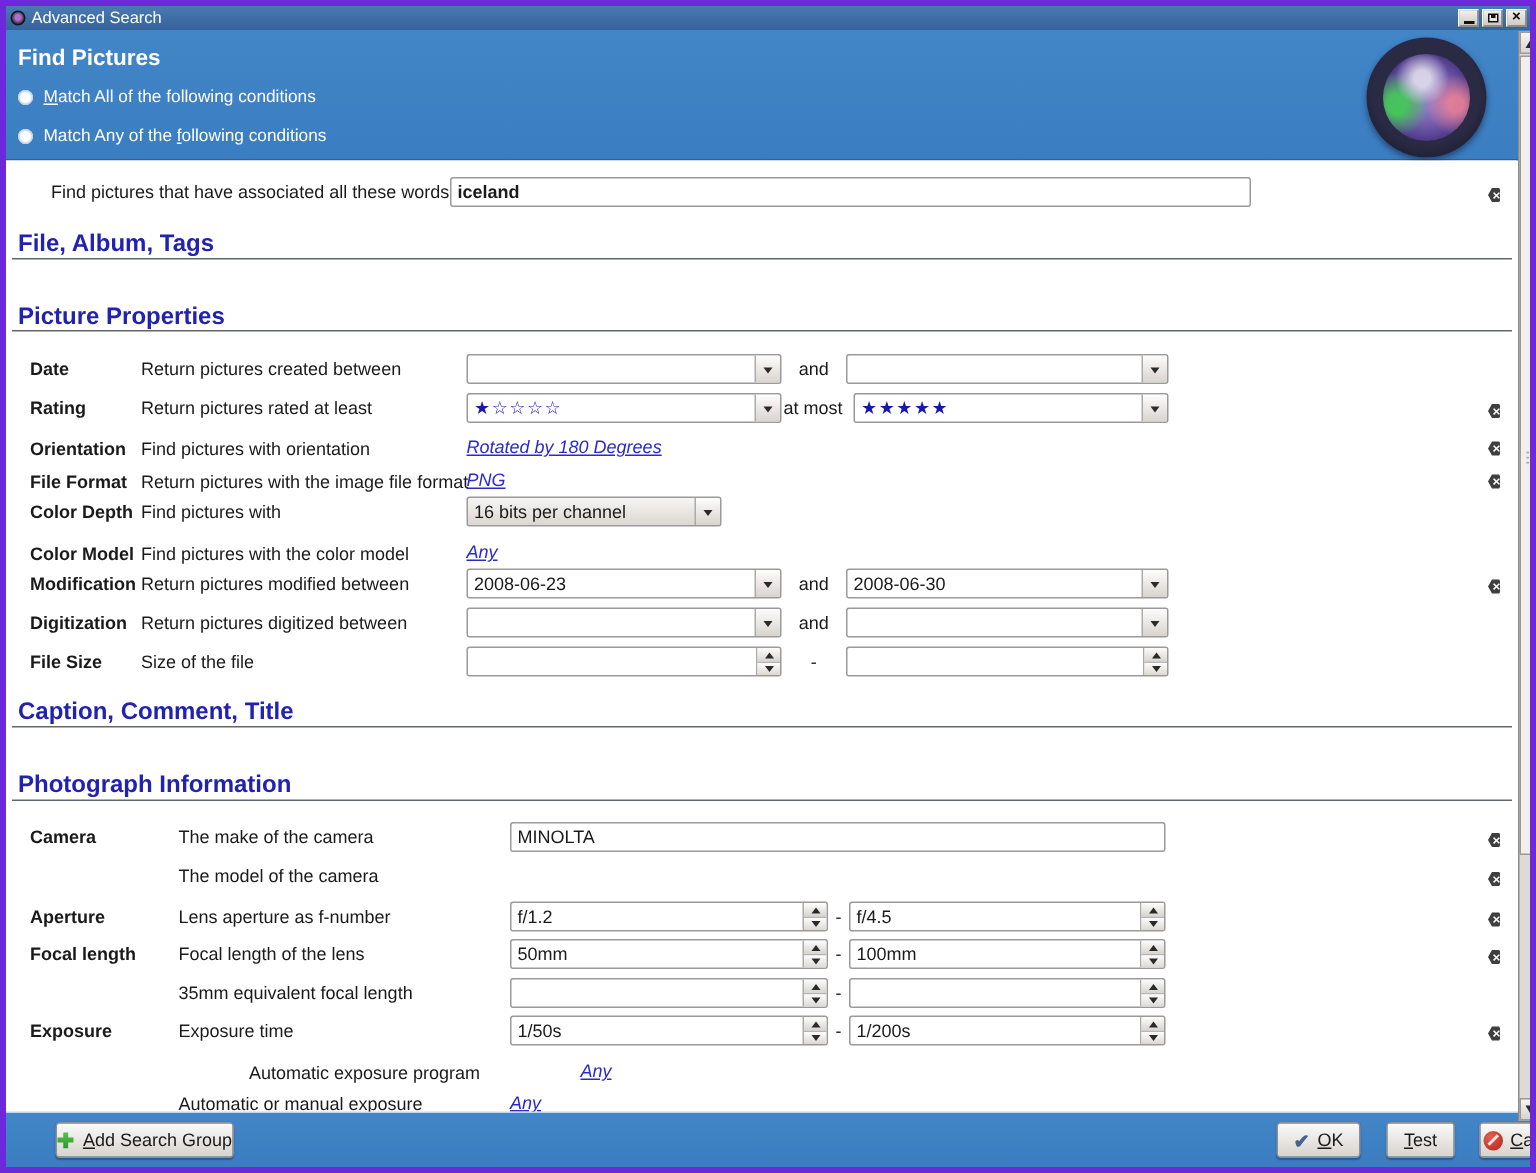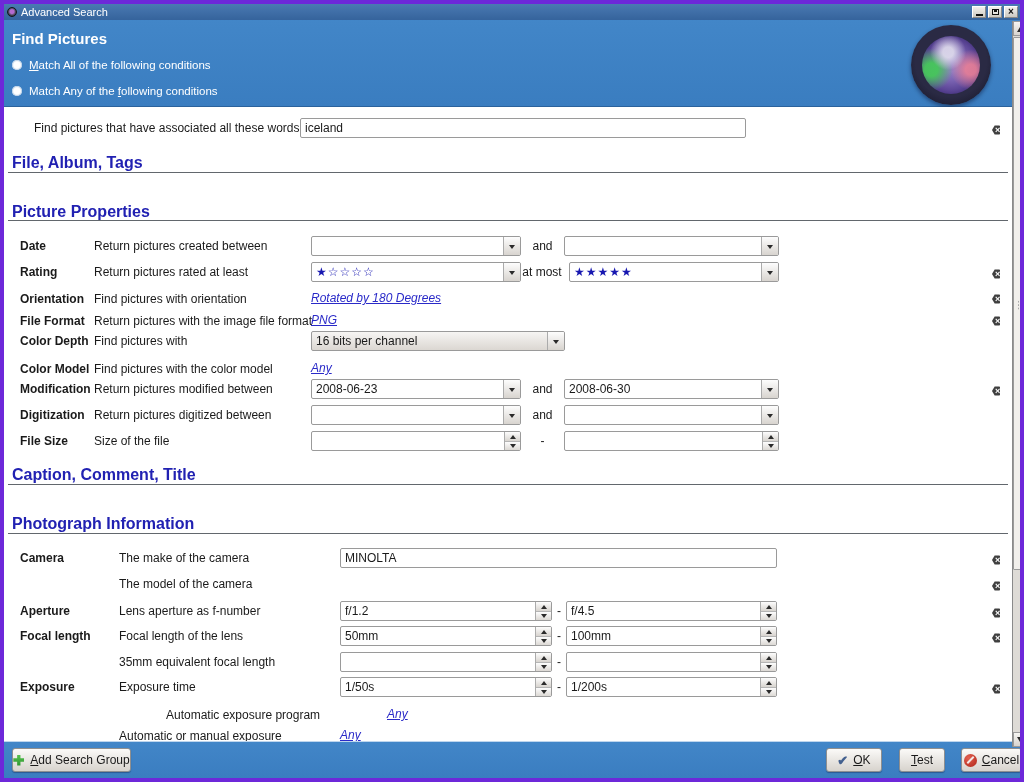--- a/index.html
+++ b/index.html
@@ -76,21 +76,21 @@
   .clr { position:absolute; left:988px; top:4px; width:15px; height:13px; cursor:pointer; }
   .clr .shape { width:100%; height:100%; background:#3f3f3f;
     clip-path:polygon(0 50%, 32% 4%, 90% 4%, 100% 16%, 100% 84%, 90% 96%, 32% 96%);
     color:#fff; font-size:9px; font-weight:bold; line-height:13px; text-align:center; padding-left:3px; }
 
   
   .footer { position:absolute; left:0; bottom:0; width:100%; height:37px;
     background:linear-gradient(#4286c8,#3a7dc0); border-top:1px solid #bed6ee; }
   .btn { position:absolute; top:6px; height:24px; border:1px solid #8f8f8f; border-radius:3px;
     background:linear-gradient(#fbfaf8,#d7d3cd); display:flex; align-items:center; justify-content:center;
-    font-size:12px; color:#1a1a1a; cursor:pointer; box-shadow:0 1px 1px rgba(0,0,40,.3); }
+    font-size:12px; color:#1a1a1a; cursor:pointer; box-shadow:0 1px 1px rgba(0,0,40,.3);margin-left:25px; }
   .btn u { text-decoration:underline; }
   .ico-plus { width:11px; height:11px; margin-right:6px; background:linear-gradient(#55c14e,#2f9630);
     clip-path:polygon(35% 0,65% 0,65% 35%,100% 35%,100% 65%,65% 65%,65% 100%,35% 100%,35% 65%,0 65%,0 35%,35% 35%); }
   .ico-check { color:#44618f; font-size:13px; font-weight:bold; margin-right:5px; line-height:13px; }
   .ico-no { width:13px; height:13px; border-radius:50%; background:radial-gradient(circle at 35% 30%,#e2604f,#b02418);
     margin-right:5px; position:relative; flex:0 0 auto; }
   .ico-no::after { content:""; position:absolute; left:2px; top:5.5px; width:9px; height:2px;
     background:#f3e8e6; transform:rotate(-45deg); }
 
   
@@ -139,21 +139,21 @@
     </div>
     <div class="logo">
         <span class="core"></span>
       </div>
   </div>
 
   <div class="content">
 
     <div class="prow" style="top:11px;">
       <span class="desc" style="left:30px; width:262px; text-align:right;">Find pictures that have associated all these words:</span>
-      <input class="tinput" style="left: 296px; width: 446px;" value="iceland">
+      <input class="tinput" style="left: 296px; width: 534px; font-weight: bold;" value="iceland">
       <span class="clr"><span class="shape">×</span></span>
     </div>
 
     <div class="sect" style="top:47px;">File, Album, Tags</div>
     <div class="rule" style="top:65px;"></div>
 
     <div class="sect" style="top:96px;">Picture Properties</div>
     <div class="rule" style="top:113px;"></div>
 
     <div class="prow" style="top:129px;">
@@ -195,21 +195,21 @@
     <div class="prow" style="top:204px; height:16px;">
       <span class="lbl" style="left:16px;">File Format</span>
       <span class="desc" style="left:90px;">Return pictures with the image file format</span>
       <span class="lnk" style="left:307px;">PNG</span>
       <span class="clr" style="top:2px;"><span class="shape">×</span></span>
     </div>
 
     <div class="prow" style="top:224px;">
       <span class="lbl" style="left:16px;">Color Depth</span>
       <span class="desc" style="left:90px;">Find pictures with</span>
-      <span class="combo gray" style="left:307px; width:254px;">
+      <span class="combo gray" style="left:307px; width:170px;">
           <span class="val">16 bits per channel</span>
           <span class="cbtn"></span>
         </span>
     </div>
 
     <div class="prow" style="top:252px; height:16px;">
       <span class="lbl" style="left:16px;">Color Model</span>
       <span class="desc" style="left:90px;">Find pictures with the color model</span>
       <span class="lnk" style="left:307px;">Any</span>
     </div>

